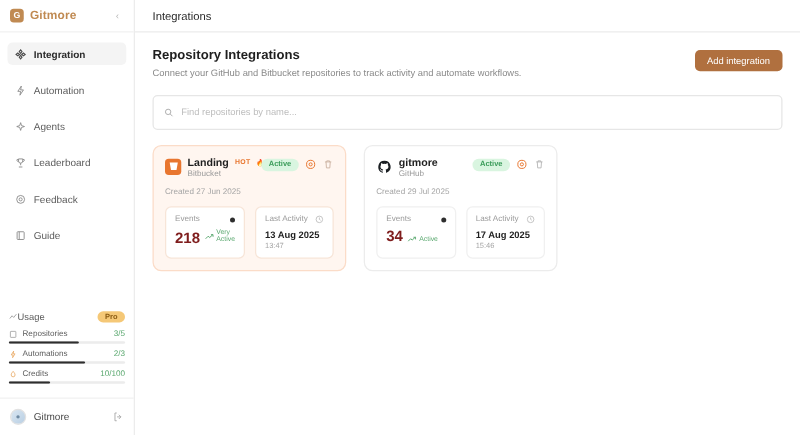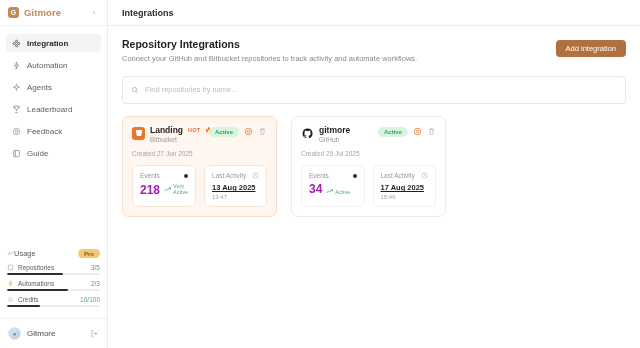--- a/index.html
+++ b/index.html
@@ -29,21 +29,21 @@
     background: #c08a52;
     display: flex; align-items: center; justify-content: center;
     color: #fff; font-size: 7px; font-weight: bold; line-height: 1;
   }
   .logo-text { font-size: 9.5px; color: #c08a52; font-weight: 600; letter-spacing: .1px;}
   .collapse-btn {
     margin-left: auto; font-size: 8px; color: #b8b8b8;
     width: 10px; text-align: center; cursor: pointer;
   }
 
-  .sb-nav { padding: 8px 6px 0 6px; display: flex; flex-direction: column; gap: 4px; }
+  .sb-nav { padding: 8px 6px 0 6px; display: flex; flex-direction: column; gap: 11px; }
   .nav-item {
     display: flex; align-items: center; gap: 6px;
     padding: 4px 6px; border-radius: 4px;
     font-size: 8px; color: #5c5c5c; cursor: pointer;
     height: 18px;
   }
   .nav-item.active { background: #f4f4f4; color: #2b2b2b; font-weight: 600; }
   .nav-icon { width: 9px; height: 9px; flex: 0 0 9px; color: #8a8a8a; display:block; }
   .nav-item.active .nav-icon { color: #4a4a4a; }
 
@@ -87,21 +87,21 @@
   }
   .sb-user .uname { font-size: 8px; color: #4a4a4a; }
   .logout-ico { margin-left: auto; width: 9px; height: 9px; color: #a8a8a8; display:block; }
 
   
   .main { flex: 1 1 auto; display: flex; flex-direction: column; background: #ffffff; }
   .topbar {
     height: 26px; border-bottom: 1px solid #ececec;
     display: flex; align-items: center; padding: 0 14px;
   }
-  .topbar .crumb { font-size: 9px; color: #2b2b2b; font-weight: 700; }
+  .topbar .crumb { font-size: 9px; color: #2b2b2b; font-weight: 400; }
 
   .content { padding: 12px 14px 0 14px; }
 
   .panel-head { display: flex; align-items: flex-start; }
   .panel-title { font-size: 10.5px; font-weight: 700; color: #1f1f1f; margin-bottom: 4px; }
   .panel-sub { font-size: 7.5px; color: #8a8a8a; line-height: 1.3; }
   .add-btn {
     margin-left: auto; margin-top: 2px;
     background: #b0703f; color: #fff;
     border: none; border-radius: 4px;
@@ -166,28 +166,28 @@
   .stat-box {
     flex: 1; background: #fff; border: 1px solid #f0f0f0;
     border-radius: 5px; padding: 6px 7px;
   }
   .card.highlight .stat-box { border-color: #f7e5d8; }
   .stat-head { display: flex; align-items: center; }
   .stat-label { font-size: 6.5px; color: #9a9a9a; }
   .stat-head .hico { margin-left: auto; width: 7px; height: 7px; display:block; color:#b5b5b5;}
   .dot { width: 4px; height: 4px; border-radius: 50%; background: #2e2e2e; margin-left: auto; }
   .events-line { display: flex; align-items: flex-end; gap: 4px; margin-top: 4px; }
-  .events-num { font-size: 12px; font-weight: 700; color: #a21caf; line-height: 1; }
+  .events-num { font-size: 12px; font-weight: 700; color: #7f1d1d; line-height: 1; }
   .trend {
     display: flex; align-items: center; gap: 2px;
     font-size: 5.5px; color: #5aa86f; line-height: 1.15;
   }
   .trend .tline { max-width: 26px; }
   .trend-ico { width: 7px; height: 5px; display:block; color:#5aa86f; flex:0 0 7px;}
-  .act-date { font-size: 7.5px; font-weight: 700; color: #1f1f1f; margin-top: 4px; text-decoration: underline; }
+  .act-date { font-size: 7.5px; font-weight: 700; color: #1f1f1f; margin-top: 4px; }
   .act-time { font-size: 6px; color: #a5a5a5; margin-top: 2px; }
 </style>
 </head>
 <body>
 
 <div id="app">
 
   <aside class="sidebar">
 
     <div class="sb-top">

